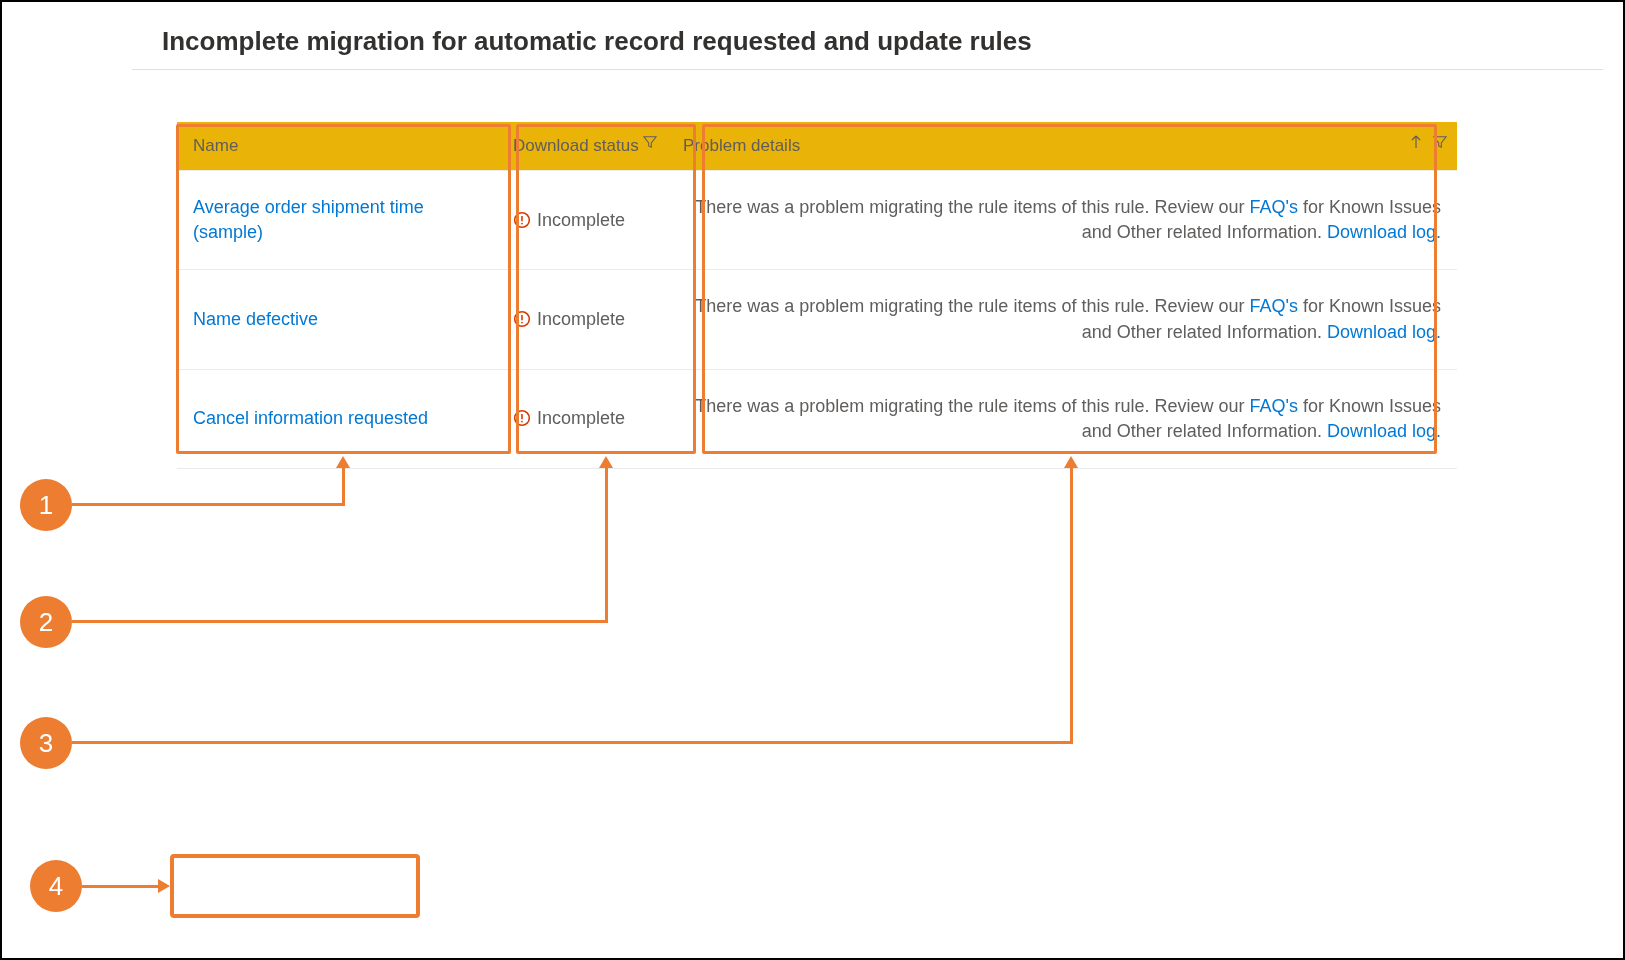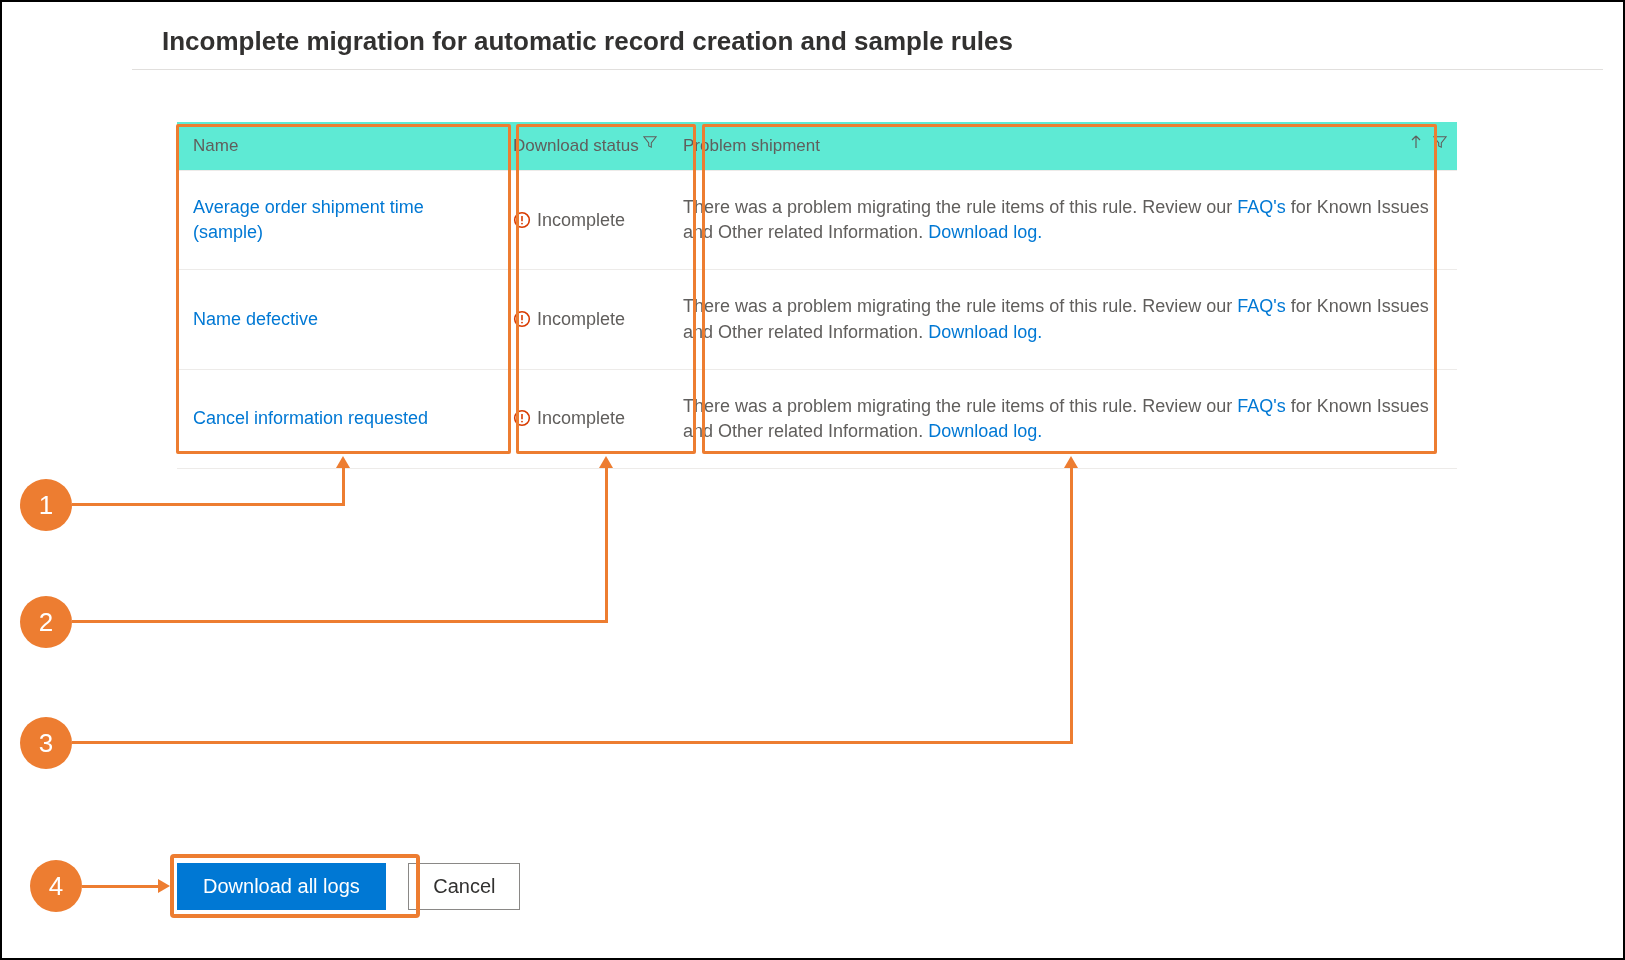--- a/index.html
+++ b/index.html
@@ -36,40 +36,40 @@
     border-collapse: collapse;
     table-layout: fixed;
   }
   .table thead th {
     text-align: left;
     font-weight: 400;
     color: #605e5c;
     font-size: 17px;
     padding: 14px 16px 14px 16px;
     border-bottom: 1px solid #edebe9;
-    background: #5eead4;
+    background: #eab308;
     position: relative;
   }
   .col-name   { width: 320px; }
   .col-status { width: 170px; }
   .col-detail { width: auto; }
 
   .table tbody td {
     padding: 24px 16px;
     border-bottom: 1px solid #edebe9;
     font-size: 18px;
     vertical-align: middle;
     color: #605e5c;
     line-height: 1.4;
   }
   .link { color: #0078d4; cursor: pointer; }
   .link-name { color: #0078d4; text-align: right; }
   .status-cell { color: #d83b01; }
   .status-cell svg { vertical-align: -3px; margin-right: 6px; }
-  .detail-cell { color: #605e5c; }
+  .detail-cell { color: #605e5c; text-align: right; }
 
   
   .callout-box {
     position: absolute;
     border: 3px solid #ed7d31;
     border-radius: 2px;
     pointer-events: none;
   }
   .box-name   { left: 174px; top: 122px; width: 335px; height: 330px; }
   .box-status { left: 514px; top: 122px; width: 180px; height: 330px; }
@@ -137,40 +137,40 @@
 
   
   .hdr-icons { position: absolute; right: 10px; top: 12px; color: #605e5c; }
   .hdr-icons svg { margin-left: 6px; }
 </style>
 </head>
 <body>
 
 <div class="page">
 
-  <div class="title">Incomplete migration for automatic record creation and sample rules</div>
+  <div class="title">Incomplete migration for automatic record requested and update rules</div>
   <div class="hr"></div>
 
   <div class="table-wrap">
     <table class="table">
       <thead>
         <tr>
           <th class="col-name">
             <span>Name</span>
           </th>
           <th class="col-status">
             <span>Download status</span>
             <span class="hdr-icons">
               <svg width="14" height="14" viewBox="0 0 16 16" fill="none" stroke="#605e5c" stroke-width="1.2">
                   <path d="M1 2h14l-5.5 7v5l-3-1.5V9z"></path>
                 </svg>
             </span>
           </th>
           <th class="col-detail">
-            <span>Problem shipment</span>
+            <span>Problem details</span>
             <span class="hdr-icons">
               <svg width="12" height="14" viewBox="0 0 12 14" fill="none" stroke="#605e5c" stroke-width="1.2">
                   <path d="M6 13V1m0 0L2 5m4-4l4 4"></path>
                 </svg>
               <svg width="14" height="14" viewBox="0 0 16 16" fill="none" stroke="#605e5c" stroke-width="1.2">
                   <path d="M1 2h14l-5.5 7v5l-3-1.5V9z"></path>
                 </svg>
             </span>
           </th>
         </tr>
@@ -231,23 +231,19 @@
   <div class="num" style="left:18px; top:594px;">2</div>
   <div class="conn" style="left:70px;  top:618px; width:535px; height:3px;"></div>
   <div class="conn" style="left:603px; top:464px; width:3px;  height:157px;"></div>
   <div class="arrow-up" style="left:597px; top:454px;"></div>
 
   <div class="num" style="left:18px; top:715px;">3</div>
   <div class="conn" style="left:70px;   top:739px; width:1000px; height:3px;"></div>
   <div class="conn" style="left:1068px; top:464px; width:3px;   height:278px;"></div>
   <div class="arrow-up" style="left:1062px; top:454px;"></div>
 
-  <div class="footer">
-    <button class="btn-primary">Download all logs</button>
-    <button class="btn-secondary">Cancel</button>
-  </div>
   <div class="btn-callout" style="left:168px; bottom:40px; width:250px; height:64px;"></div>
 
   <div class="num" style="left:28px; bottom:46px;">4</div>
   <div class="conn" style="left:80px; bottom:70px; width:78px; height:3px;"></div>
   <div class="arrow-right" style="left:156px; bottom:65px;"></div>
 
 </div>
 
 </body></html>

